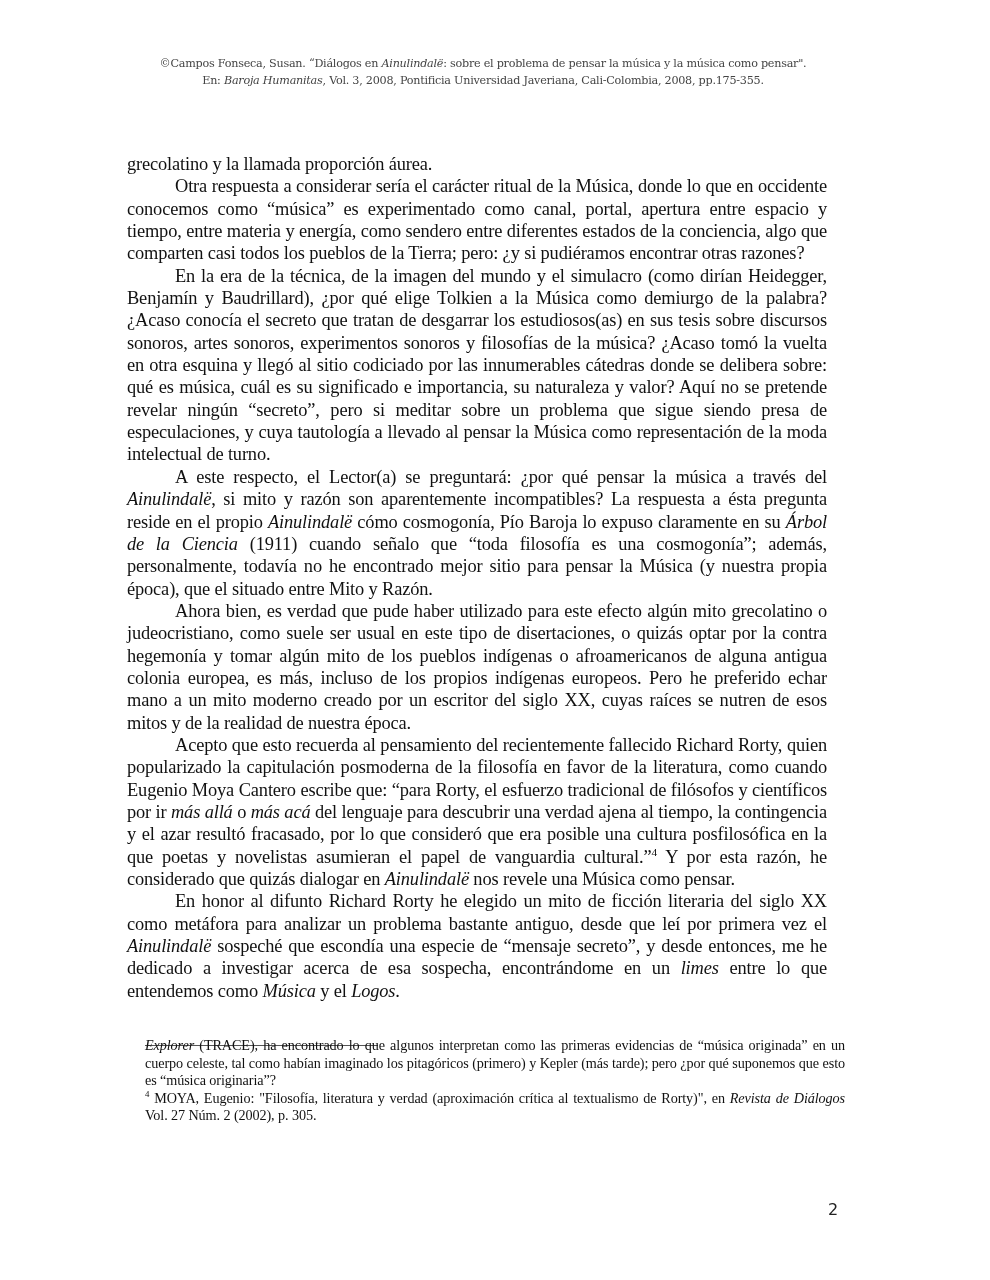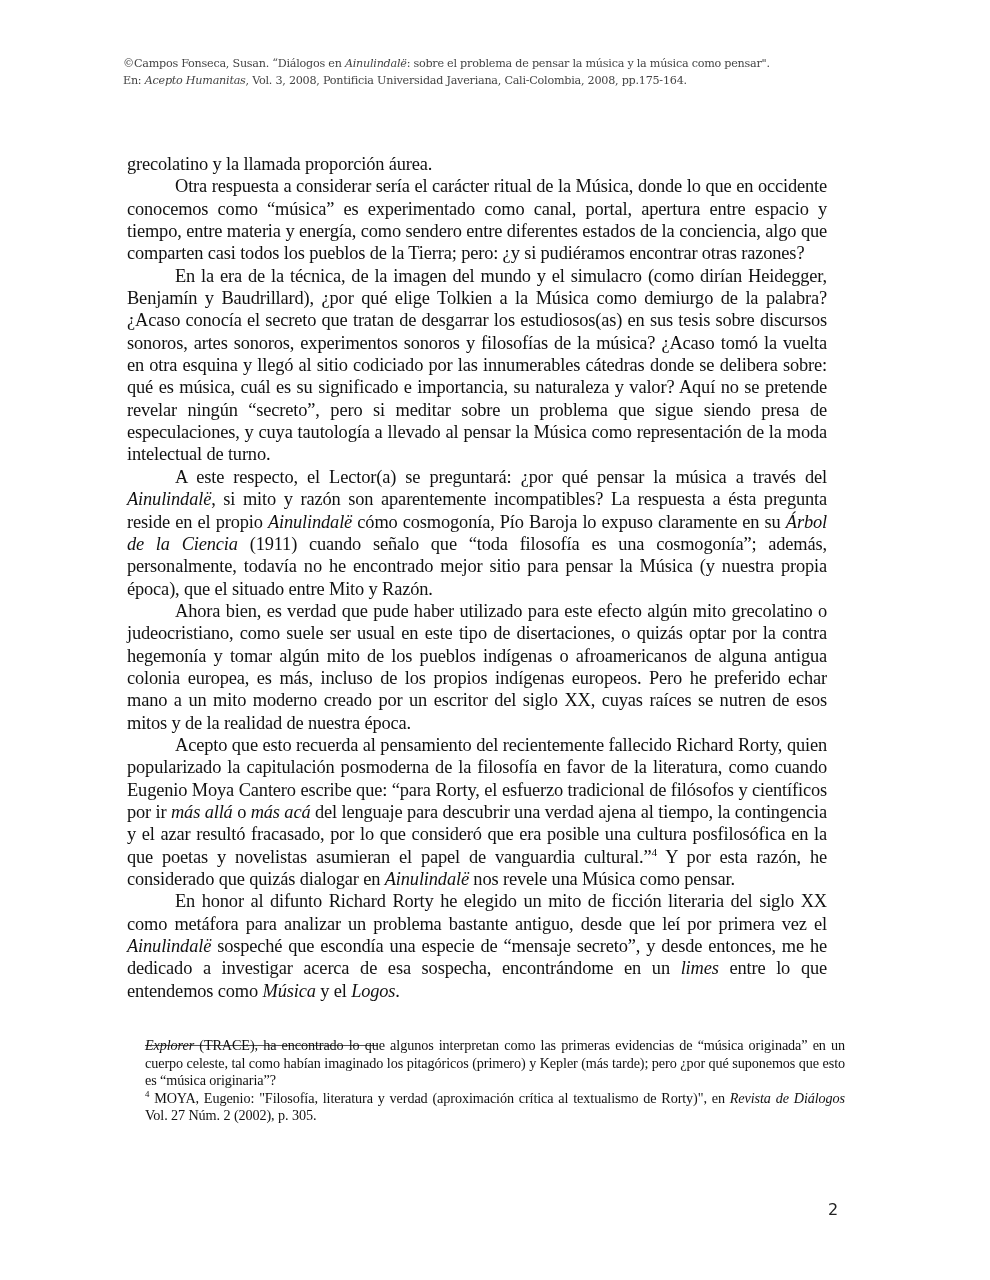--- a/index.html
+++ b/index.html
@@ -1,19 +1,19 @@
 <!DOCTYPE html>
 <html><head>
   <meta charset="utf-8">
   <style>
     html, body { margin: 0; padding: 0; background: #ffffff; }
     body { width: 990px; height: 1280px; position: relative; overflow: hidden; color: #111; }
     .header {
       position: absolute; top: 55px; right: 147px; width: 720px;
-      text-align: left;
+      text-align: center;
       font-family: "DejaVu Serif", "Liberation Serif", serif;
       font-size: 11.2px; line-height: 17px; color: #444; letter-spacing: -0.25px;
     }
     .body-text {
       position: absolute; top: 116px; left: 127px; width: 700px;
       font-family: Liberation Serif, serif;
       font-size: 18.4px; line-height: 22.35px; text-align: justify;
       letter-spacing: -0.15px;
       margin-top: 37px;
     }
@@ -36,21 +36,21 @@
       position: absolute; top: 1200px; left: 828px;
       font-family: "DejaVu Sans", sans-serif; font-size: 16px; color: #222;
     }
     i { font-style: italic; }
   </style>
 </head>
 <body>
 
 <div class="header">
   <div><span>©Campos Fonseca, Susan. “Diálogos en </span><i>Ainulindalë</i><span>: sobre el problema de pensar la música y la música como pensar".</span></div>
-  <div><span>En: </span><i>Acepto Humanitas</i><span>, Vol. 3, 2008, Pontificia Universidad Javeriana, Cali-Colombia, 2008, pp.175-164.</span></div>
+  <div><span>En: </span><i>Baroja Humanitas</i><span>, Vol. 3, 2008, Pontificia Universidad Javeriana, Cali-Colombia, 2008, pp.175-355.</span></div>
 </div>
 
 <div class="body-text">
   <p class="first">grecolatino y la llamada proporción áurea.</p>
   <p class="indent">Otra respuesta a considerar sería el carácter ritual de la Música, donde lo que en occidente conocemos como “música” es experimentado como canal, portal, apertura entre espacio y tiempo, entre materia y energía, como sendero entre diferentes estados de la conciencia, algo que comparten casi todos los pueblos de la Tierra; pero: ¿y si pudiéramos encontrar otras razones?</p>
   <p class="indent">En la era de la técnica, de la imagen del mundo y el simulacro (como dirían Heidegger, Benjamín y Baudrillard), ¿por qué elige Tolkien a la Música como demiurgo de la palabra? ¿Acaso conocía el secreto que tratan de desgarrar los estudiosos(as) en sus tesis sobre discursos sonoros, artes sonoros, experimentos sonoros y filosofías de la música? ¿Acaso tomó la vuelta en otra esquina y llegó al sitio codiciado por las innumerables cátedras donde se delibera sobre: qué es música, cuál es su significado e importancia, su naturaleza y valor?  Aquí no se pretende revelar ningún “secreto”, pero si meditar sobre un problema que sigue siendo presa de especulaciones, y cuya tautología a llevado al pensar la Música como representación de la moda intelectual de turno.</p>
   <p class="indent"><span>A este respecto, el Lector(a) se preguntará: ¿por qué pensar la música a través del </span><i>Ainulindalë</i><span>, si mito y razón son aparentemente incompatibles? La respuesta a ésta pregunta reside en el propio </span><i>Ainulindalë</i><span> cómo cosmogonía, Pío Baroja lo expuso claramente en su </span><i>Árbol de la Ciencia</i><span> (1911) cuando señalo que “toda filosofía es una cosmogonía”; además, personalmente, todavía no he encontrado mejor sitio para pensar la Música (y nuestra propia época), que el situado entre Mito y Razón.</span></p>
   <p class="indent">Ahora bien, es verdad que pude haber utilizado para este efecto algún mito grecolatino o judeocristiano, como suele ser usual en este tipo de disertaciones, o quizás optar por la contra hegemonía y tomar algún mito de los pueblos indígenas o afroamericanos de alguna antigua colonia europea, es más, incluso de los propios indígenas europeos. Pero he preferido echar mano a un mito moderno creado por un escritor del siglo XX, cuyas raíces se nutren de esos mitos y de la realidad de nuestra época.</p>
   <p class="indent"><span>Acepto que esto recuerda al pensamiento del recientemente fallecido Richard Rorty, quien popularizado la capitulación posmoderna de la filosofía en favor de la literatura, como cuando Eugenio Moya Cantero escribe que: “para Rorty, el esfuerzo tradicional de filósofos y científicos por ir </span><i>más allá</i><span> o </span><i>más acá</i><span> del lenguaje para descubrir una verdad ajena al tiempo, la contingencia y el azar resultó fracasado, por lo que consideró que era posible una cultura posfilosófica en la que poetas y novelistas asumieran el papel de vanguardia cultural.”</span><sup>4</sup><span> Y por esta razón, he considerado que quizás dialogar en </span><i>Ainulindalë</i><span> nos revele una Música como pensar.</span></p>
   <p class="indent"><span>En honor al difunto Richard Rorty he elegido un mito de ficción literaria del siglo XX como metáfora para analizar un problema bastante antiguo, desde que leí por primera vez el </span><i>Ainulindalë</i><span> sospeché que escondía una especie de “mensaje secreto”, y desde entonces, me he dedicado a investigar acerca de esa sospecha, encontrándome en un </span><i>limes</i><span> entre lo que entendemos como </span><i>Música</i><span> y el </span><i>Logos</i><span>.</span></p>

